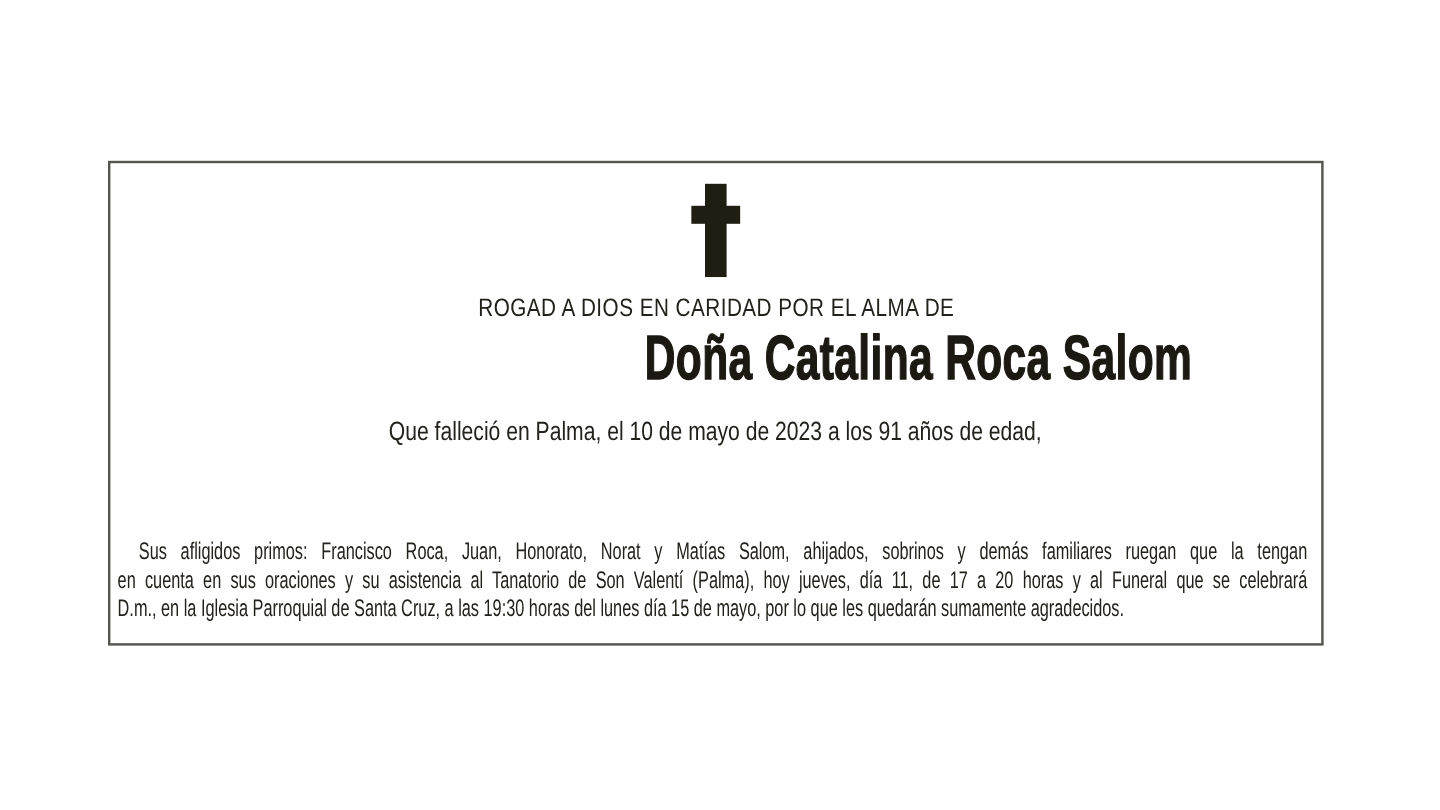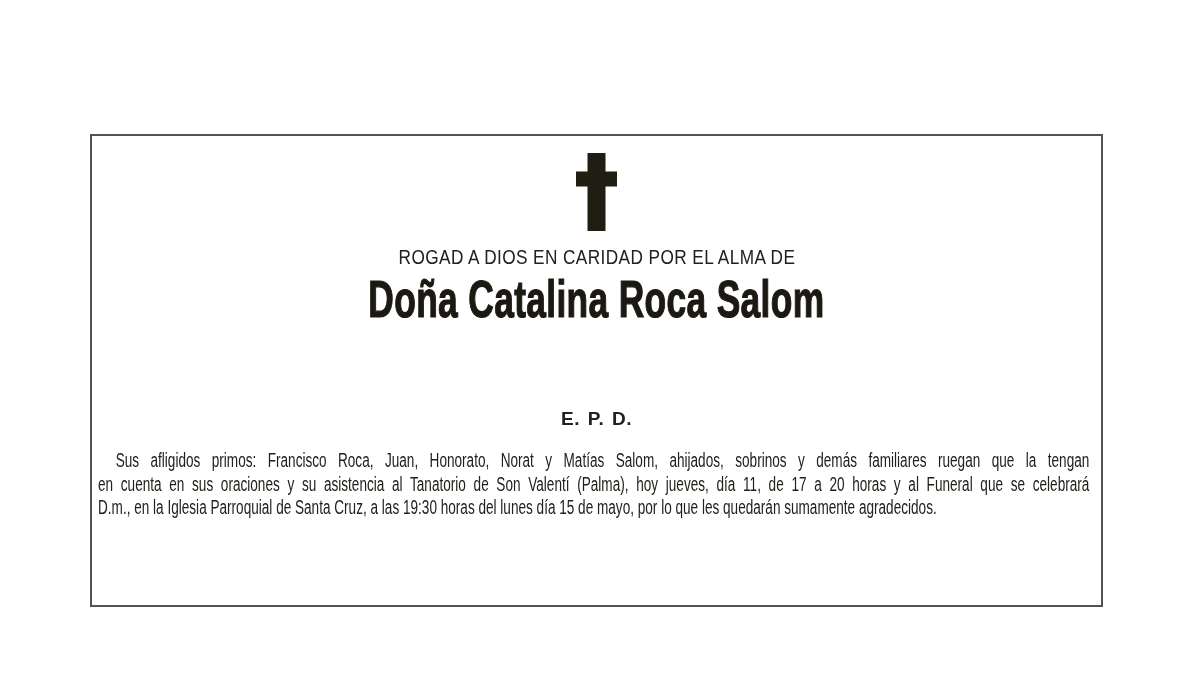--- a/index.html
+++ b/index.html
@@ -14,21 +14,21 @@
     background: var(--page-bg, #ffffff);
     overflow: hidden;
     font-family: "Liberation Sans", "DejaVu Sans", sans-serif;
     color: var(--text-color, #23211b);
   }
   .frame {
     position: absolute;
     left: 90px;
     top: 134px;
     width: 1013px;
-    height: 473px;
+    height: 404px;
     box-sizing: border-box;
     border: 2px solid var(--border-color, #55534d);
     background: #ffffff;
   }
   .cross-row {
     position: absolute;
     top: 17px;
     left: 0;
     width: 100%;
     text-align: center;
@@ -52,21 +52,21 @@
     transform-origin: center;
     letter-spacing: 0.5px;
     white-space: nowrap;
   }
   .name-row {
     position: absolute;
     top: 135px;
     left: 0;
     width: 100%;
     margin: 0;
-    text-align: center;
+    text-align: right;
     font-size: 52px;
     line-height: 56px;
     font-weight: 700;
   }
   .name {
     display: inline-block;
     transform: scaleX(0.68);
     transform-origin: center;
     white-space: nowrap;
     color: var(--name-color, #1b1912);
@@ -137,23 +137,25 @@
 
     <div class="invocation-row">
       <span class="invocation">ROGAD A DIOS EN CARIDAD POR EL ALMA DE</span>
     </div>
 
     <h1 class="name-row">
       <span class="name">Doña Catalina Roca Salom</span>
     </h1>
 
     <div class="details">
+      <div>
+        <span class="detail-line">Que falleció en Palma, el 10 de mayo de 2023 a los 91 años de edad,</span>
+      </div>
     </div>
 
-    <div class="epd">E. P. D.</div>
 
     <div class="message">
       <div class="msg-line just indent">Sus afligidos primos: Francisco Roca, Juan, Honorato, Norat y Matías Salom, ahijados, sobrinos y demás familiares ruegan que la tengan</div>
       <div class="msg-line just">en cuenta en sus oraciones y su asistencia al Tanatorio de Son Valentí (Palma), hoy jueves, día 11, de 17 a 20 horas y al Funeral que se celebrará</div>
       <div class="msg-line">D.m., en la Iglesia Parroquial de Santa Cruz, a las 19:30 horas del lunes día 15 de mayo, por lo que les quedarán sumamente agradecidos.</div>
     </div>
 
   </section>
 </div>
 

